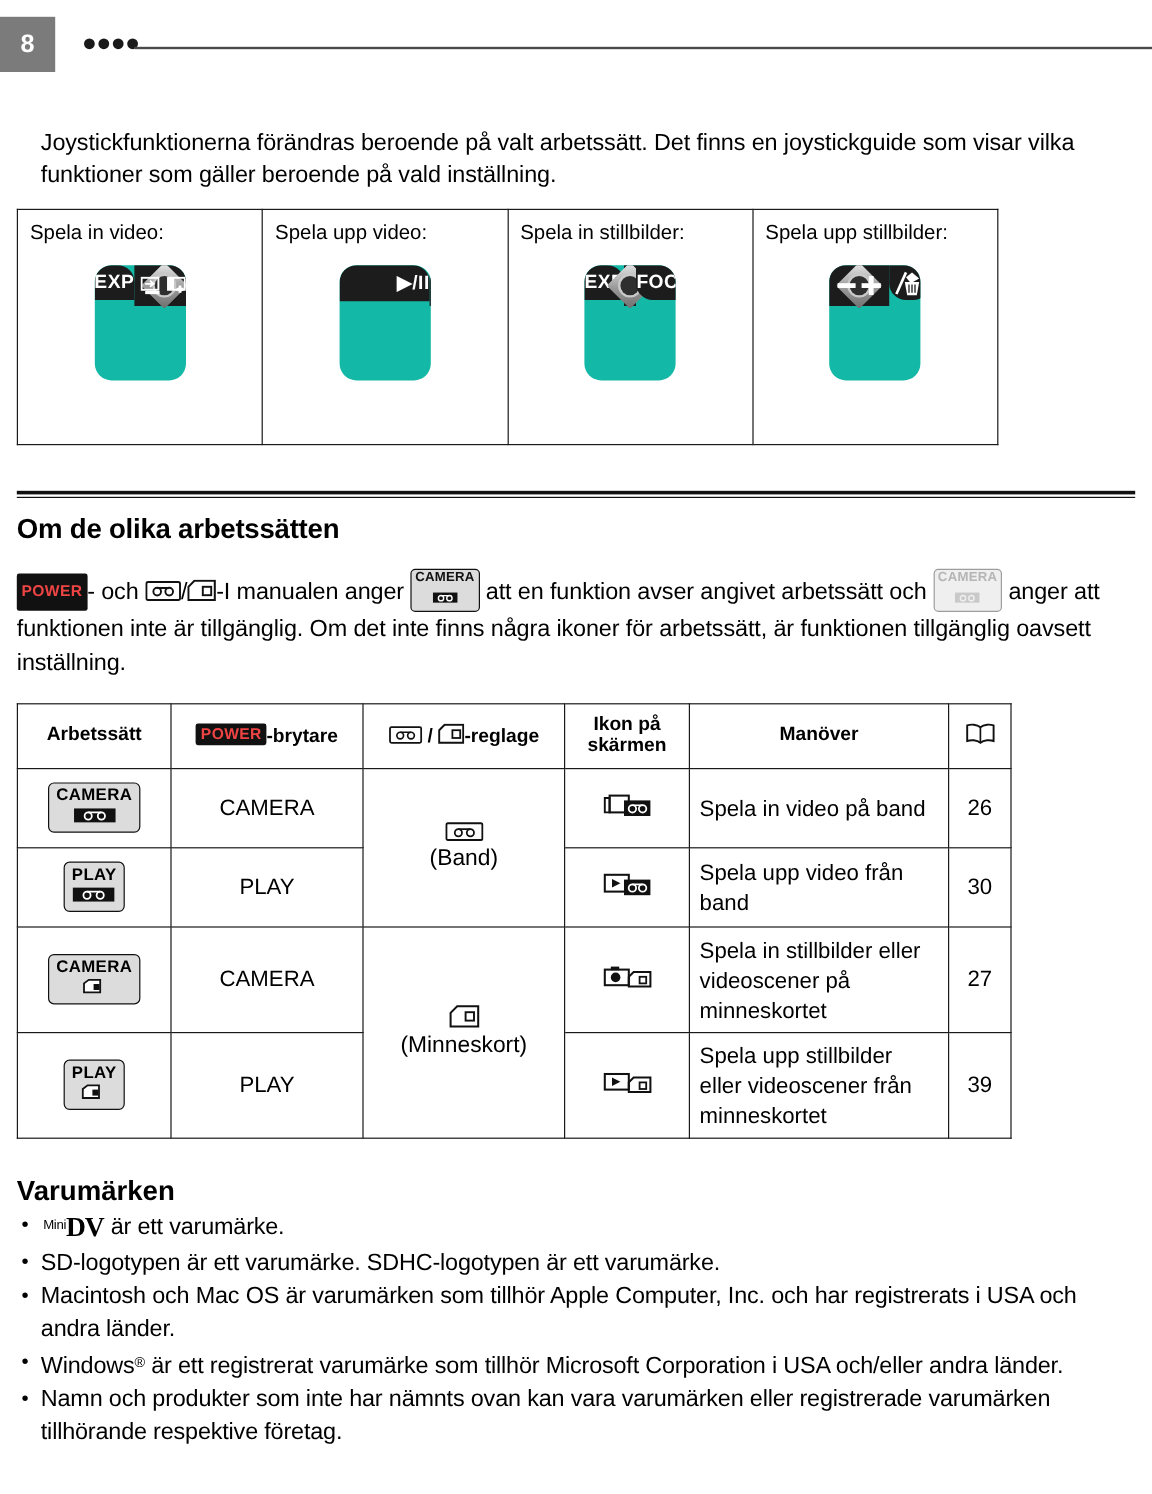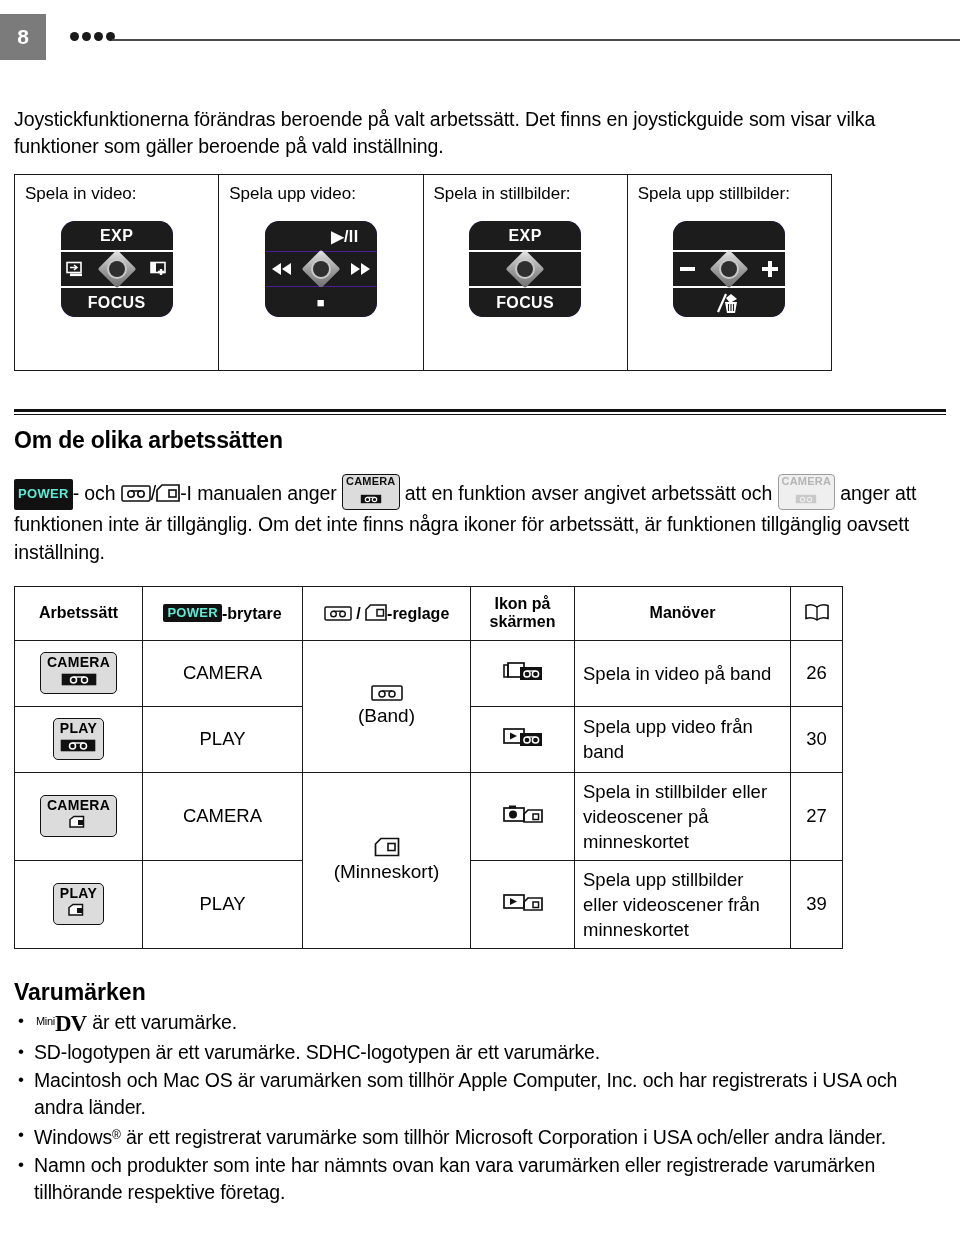--- a/index.html
+++ b/index.html
@@ -56,20 +56,21 @@
 
   
   .content { padding: 0 14px 0 14px; }
 
   .intro-par {
     font-size: 19.5px;
     line-height: 27px;
     margin-top: 44px;
     margin-bottom: 14px;
     letter-spacing: -0.1px;
+    margin-left: 20px;
   }
 
   
   table.joy {
     width: 818px;
     border-collapse: collapse;
     table-layout: fixed;
     margin-left: 0;
   }
   table.joy td {
@@ -84,27 +85,27 @@
   }
   .joy-wrap {
     display: flex;
     justify-content: center;
     align-items: center;
     margin-top: 16px;
   }
 
   
   .pad {
-    width: 112px;
+    width: 76px;
     height: 96px;
     border-radius: 14px;
-    background: #4c1d95;
+    background: #14b8a6;
     position: relative;
     display: flex;
-    flex-direction: column;
+    flex-direction: row;
     justify-content: space-between;
     overflow: hidden;
   }
   .pad.solid { justify-content: center; }
   .pad .band {
     height: 29px;
     background: #1c1c1c;
     color: #fff;
     font-weight: bold;
     font-size: 16px;
@@ -183,21 +184,21 @@
   .sec-par {
     font-size: 19.5px;
     line-height: 28px;
     letter-spacing: -0.1px;
   }
 
   
   .badge-power {
     display: inline-block;
     background: #111;
-    color: #5eead4;
+    color: #ef4444;
     font-weight: bold;
     font-size: 13px;
     letter-spacing: 0.3px;
     padding: 1px 4px 2px 4px;
     border-radius: 2px;
     vertical-align: 2px;
   }
   .ic { display:inline-block; vertical-align:-2px; }
   .ic svg { display:block; }
 

